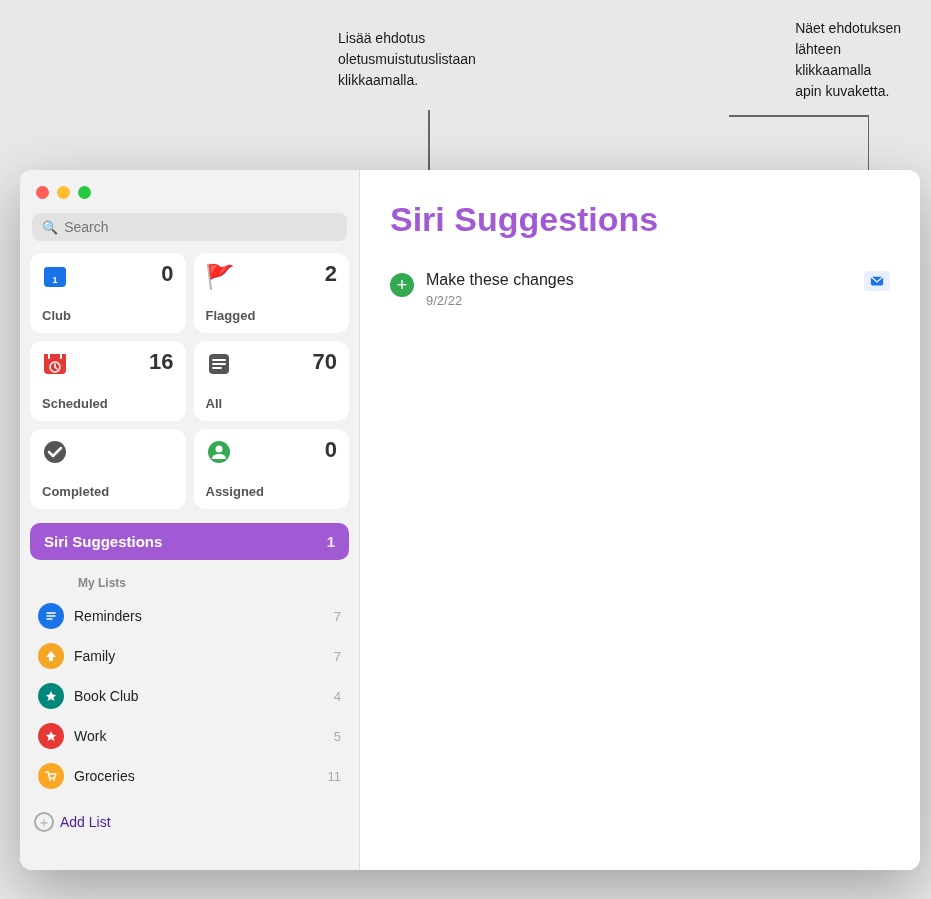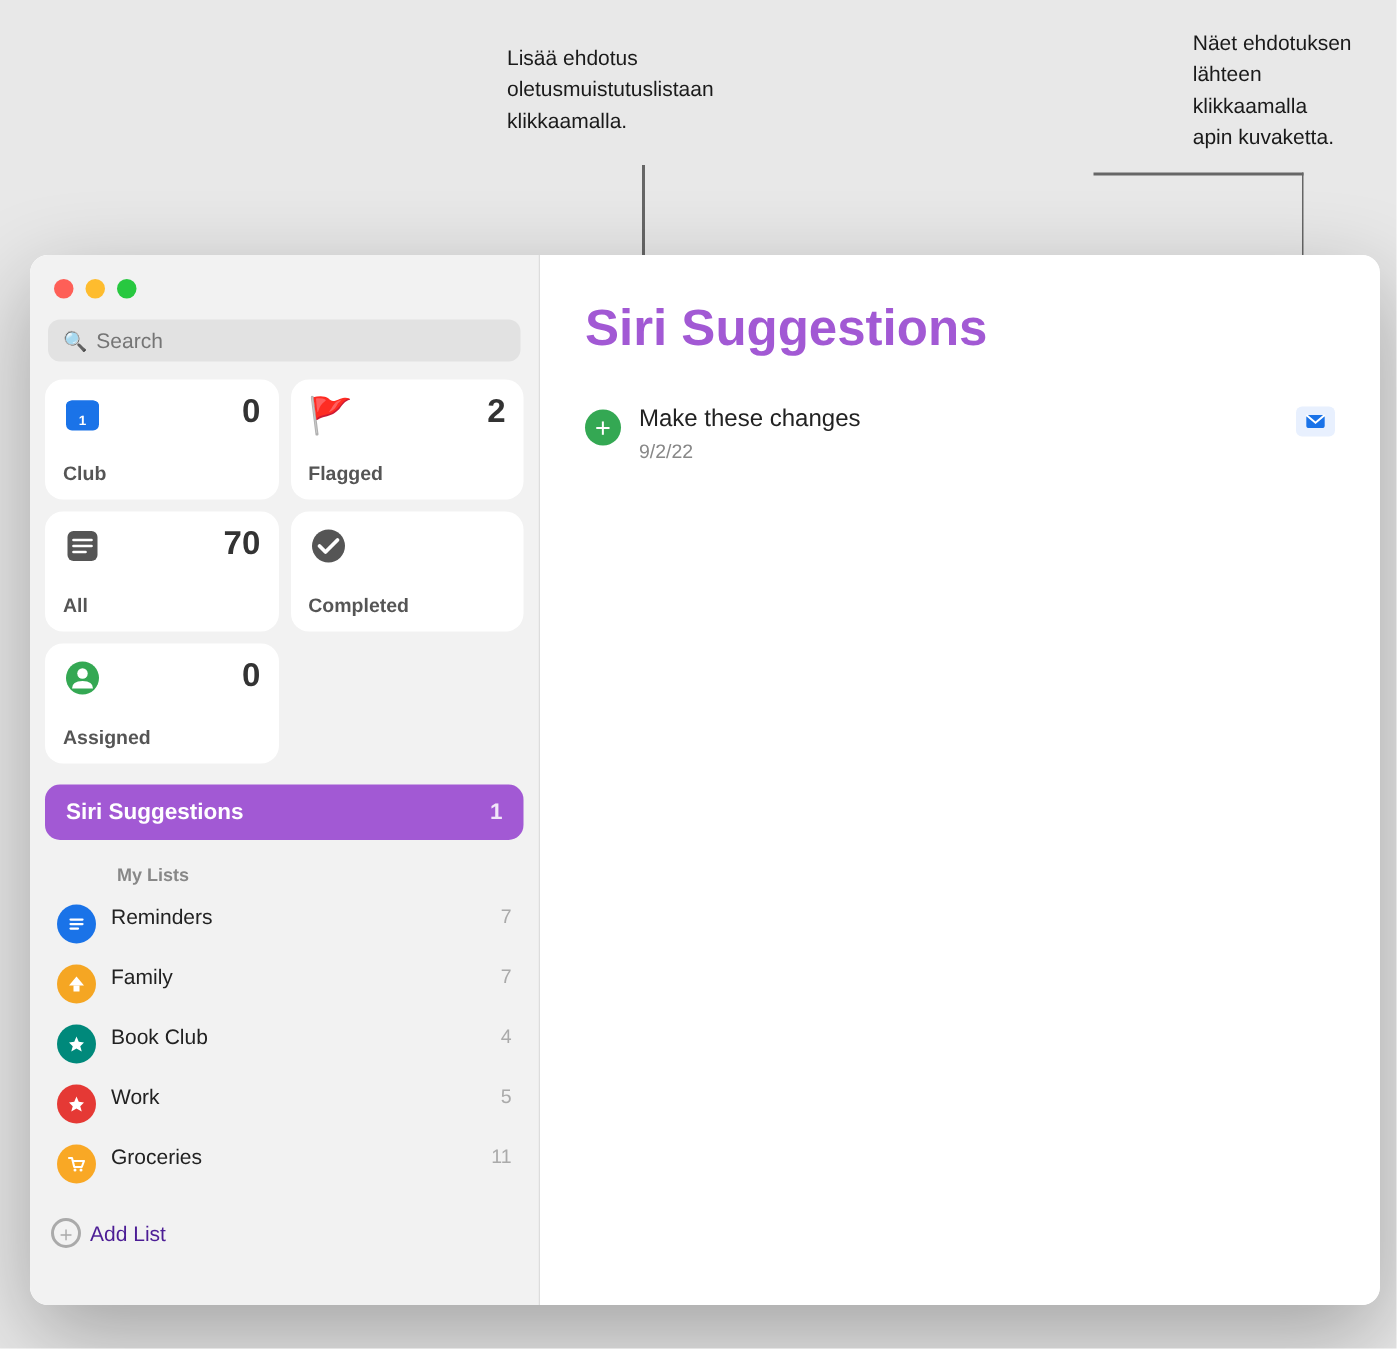--- a/index.html
+++ b/index.html
@@ -149,21 +149,21 @@
       font-size: 12px;
       font-weight: 600;
       color: #888;
       margin-bottom: 6px;
       text-transform: none;
       letter-spacing: 0;
       margin-left: 44px;
     }
     .list-item {
       display: flex;
-      align-items: flex-start;
+      align-items: center;
       padding: 7px 4px;
       cursor: pointer;
       border-radius: 6px;
     }
     .list-icon-circle {
       width: 26px;
       height: 26px;
       border-radius: 50%;
       display: flex;
       align-items: center;
@@ -342,20 +342,38 @@
       </div>
 
       <div class="smart-tile">
         <div style="display:flex; justify-content:space-between; align-items:flex-start;">
           <span class="smart-tile-icon icon-flagged">🚩</span>
           <span class="smart-tile-count">2</span>
         </div>
         <span class="smart-tile-label">Flagged</span>
       </div>
 
+      <div class="smart-tile">
+        <div style="display:flex; justify-content:space-between; align-items:flex-start;">
+          <span class="smart-tile-icon icon-scheduled">
+            <svg width="26" height="26" viewBox="0 0 26 26">
+              <rect x="2" y="3" width="22" height="20" rx="4" fill="#e53935"></rect>
+              <rect x="2" y="3" width="22" height="7" rx="0" fill="#e53935"></rect>
+              <rect x="2" y="7" width="22" height="4" fill="#e53935"></rect>
+              <line x1="7" y1="2" x2="7" y2="7" stroke="white" stroke-width="2" stroke-linecap="round"></line>
+              <line x1="19" y1="2" x2="19" y2="7" stroke="white" stroke-width="2" stroke-linecap="round"></line>
+              <circle cx="13" cy="16" r="5" fill="none" stroke="white" stroke-width="1.5"></circle>
+              <line x1="13" y1="13" x2="13" y2="16" stroke="white" stroke-width="1.5" stroke-linecap="round"></line>
+              <line x1="13" y1="16" x2="15" y2="18" stroke="white" stroke-width="1.5" stroke-linecap="round"></line>
+            </svg>
+          </span>
+          <span class="smart-tile-count">16</span>
+        </div>
+        <span class="smart-tile-label">Scheduled</span>
+      </div>
 
       <div class="smart-tile">
         <div style="display:flex; justify-content:space-between; align-items:flex-start;">
           <span class="smart-tile-icon icon-all">
             <svg width="26" height="26" viewBox="0 0 26 26">
               <rect x="3" y="3" width="20" height="20" rx="4" fill="#555"></rect>
               <line x1="7" y1="9" x2="19" y2="9" stroke="white" stroke-width="1.8" stroke-linecap="round"></line>
               <line x1="7" y1="13" x2="19" y2="13" stroke="white" stroke-width="1.8" stroke-linecap="round"></line>
               <line x1="7" y1="17" x2="15" y2="17" stroke="white" stroke-width="1.8" stroke-linecap="round"></line>
             </svg>

